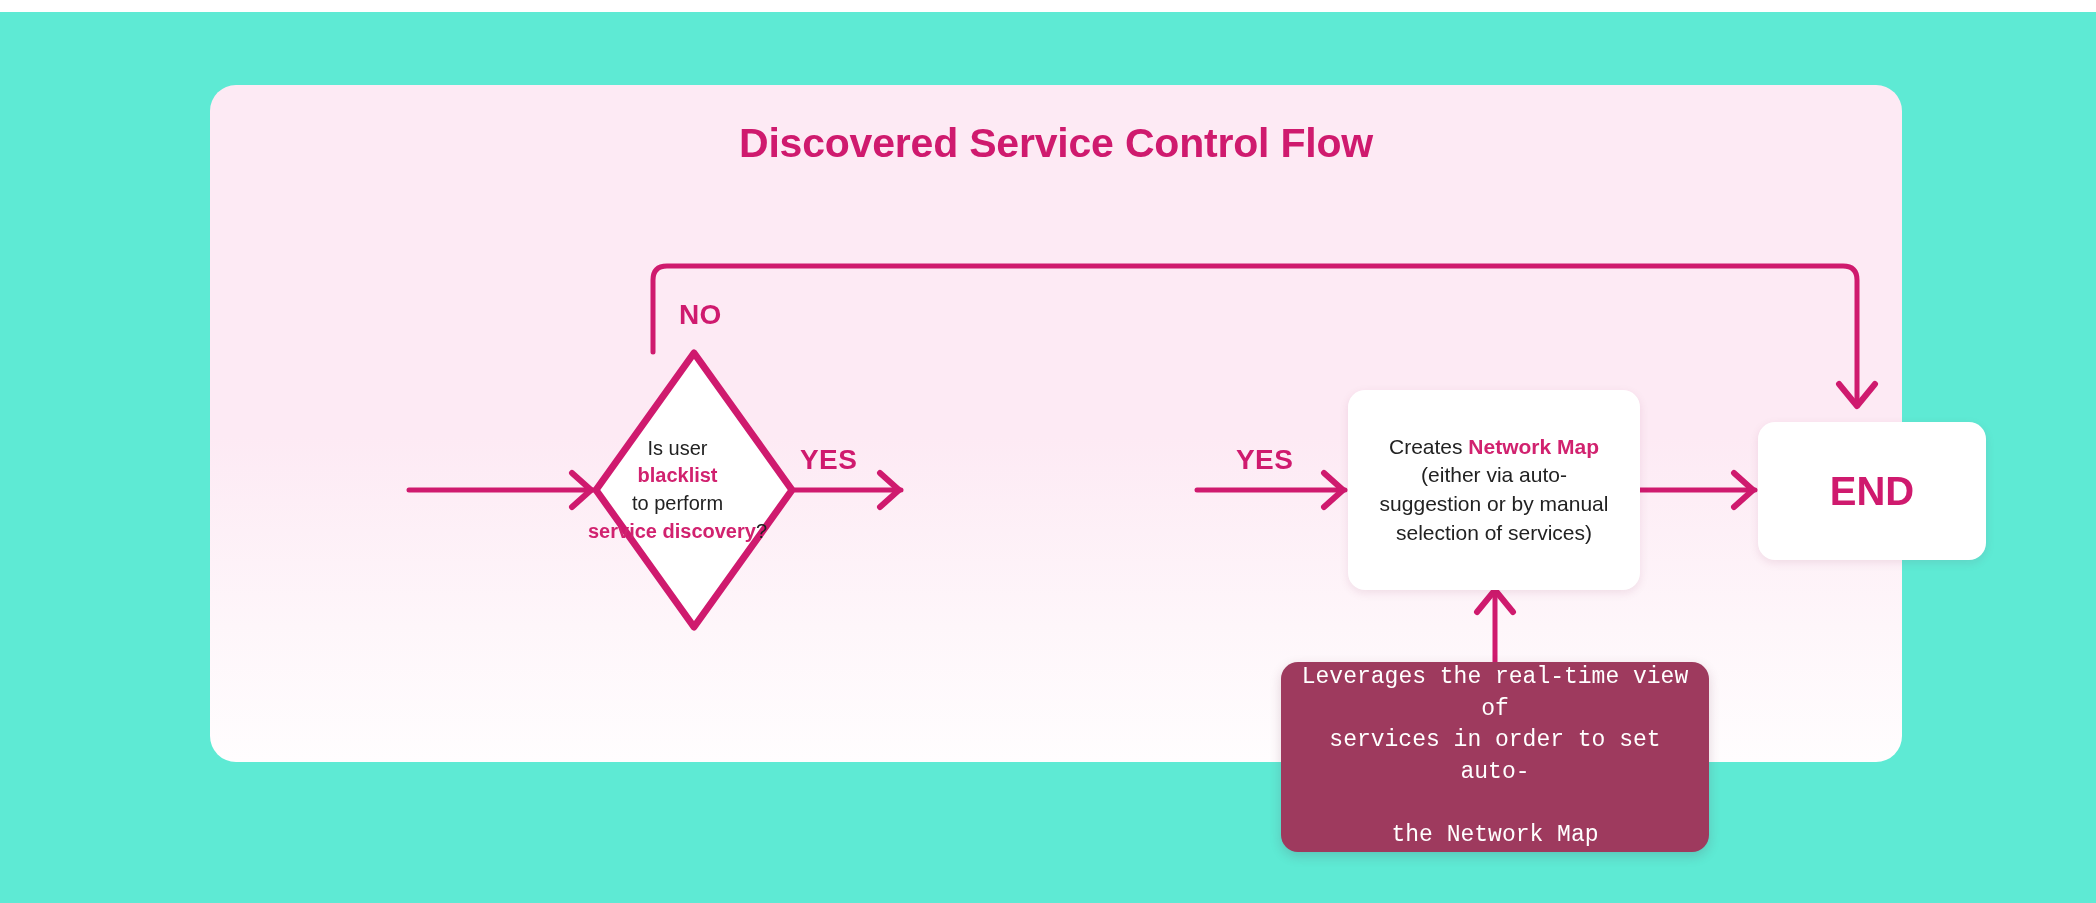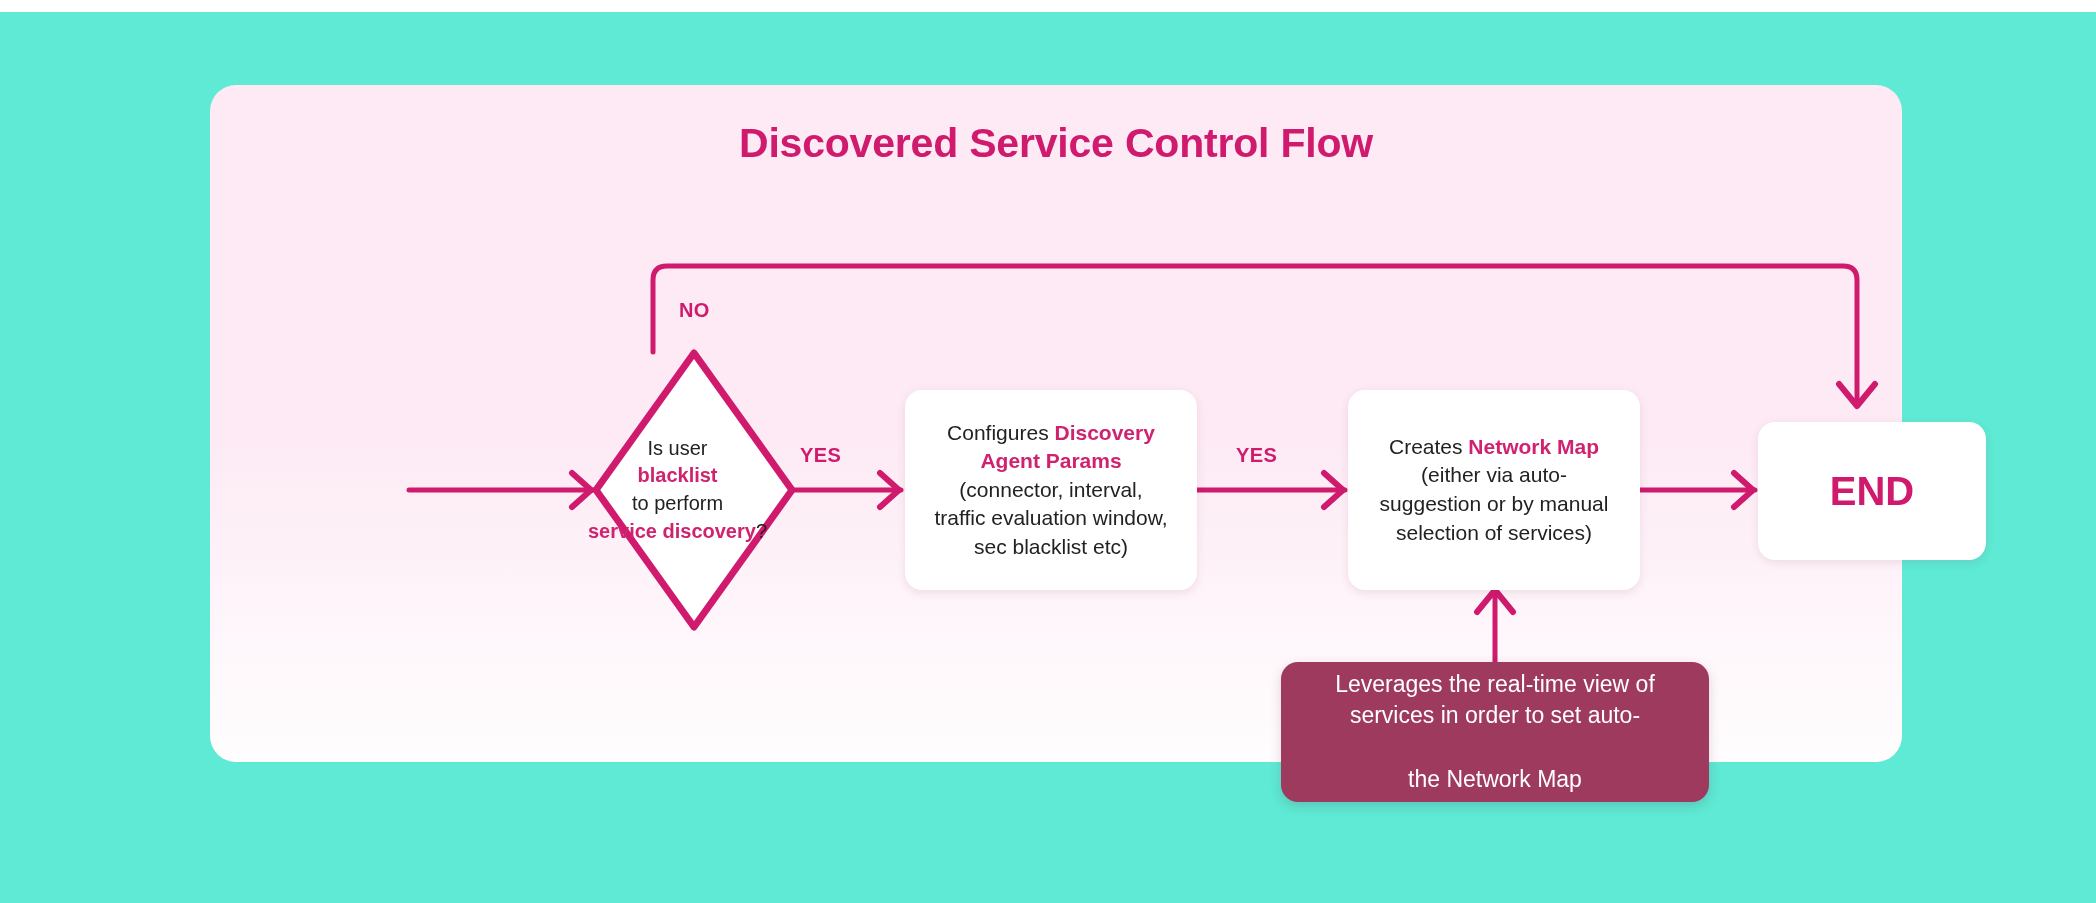--- a/index.html
+++ b/index.html
@@ -96,38 +96,39 @@
     line-height: 1.38;
     color: #222222;
   }
 
   
   .note {
     position: absolute;
     left: 1281px;
     top: 650px;
     width: 428px;
-    height: 140px;
+    height: 190px;
     background: #9e3a5e;
     border-radius: 17px;
     box-shadow: 0 4px 12px rgba(90, 25, 55, 0.18);
     display: flex;
     align-items: center;
     justify-content: center;
     text-align: center;
     color: #ffffff;
     font-size: 23px;
     line-height: 1.38;
     padding: 12px 20px;
+    font-family: Liberation Mono, monospace;
   }
 
   
   .edge-label {
     position: absolute;
-    font-size: 20px;
+    font-size: 28px;
     font-weight: bold;
     color: #cf1a6e;
     letter-spacing: 0.4px;
   }
   .lbl-no   { left: 679px;  top: 287px; }
   .lbl-yes1 { left: 800px;  top: 432px; }
   .lbl-yes2 { left: 1236px; top: 432px; }
 </style>
 </head>
 <body>
@@ -185,29 +186,20 @@
     <div class="diamond-label">
       <div>
         <span>Is user</span><br>
         <span class="hl">blacklist</span><br>
         <span>to perform</span><br>
         <span class="hl">service discovery</span><span>?</span>
       </div>
     </div>
   </div>
 
-  <div class="node node-cfg">
-    <div class="txt">
-      <span>Configures </span><span class="hl">Discovery</span><br>
-      <span class="hl">Agent Params</span><br>
-      <span>(connector, interval,</span><br>
-      <span>traffic evaluation window,</span><br>
-      <span>sec blacklist etc)</span>
-    </div>
-  </div>
 
   <div class="node node-map">
     <div class="txt">
       <span>Creates </span><span class="hl">Network Map</span><br>
       <span>(either via auto-</span><br>
       <span>suggestion or by manual</span><br>
       <span>selection of services)</span>
     </div>
   </div>
 

